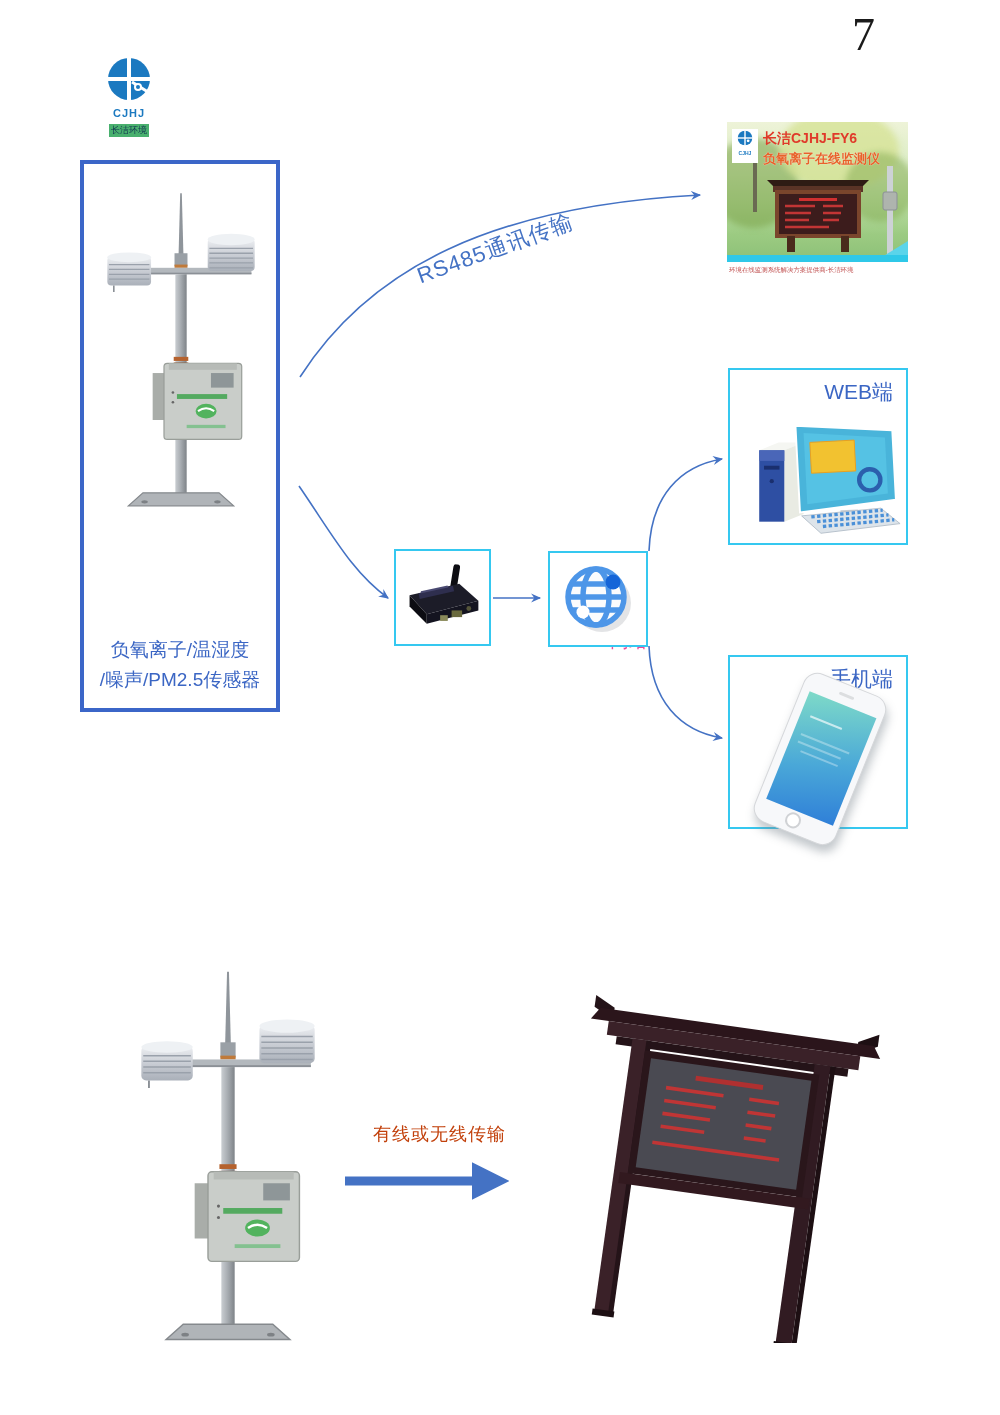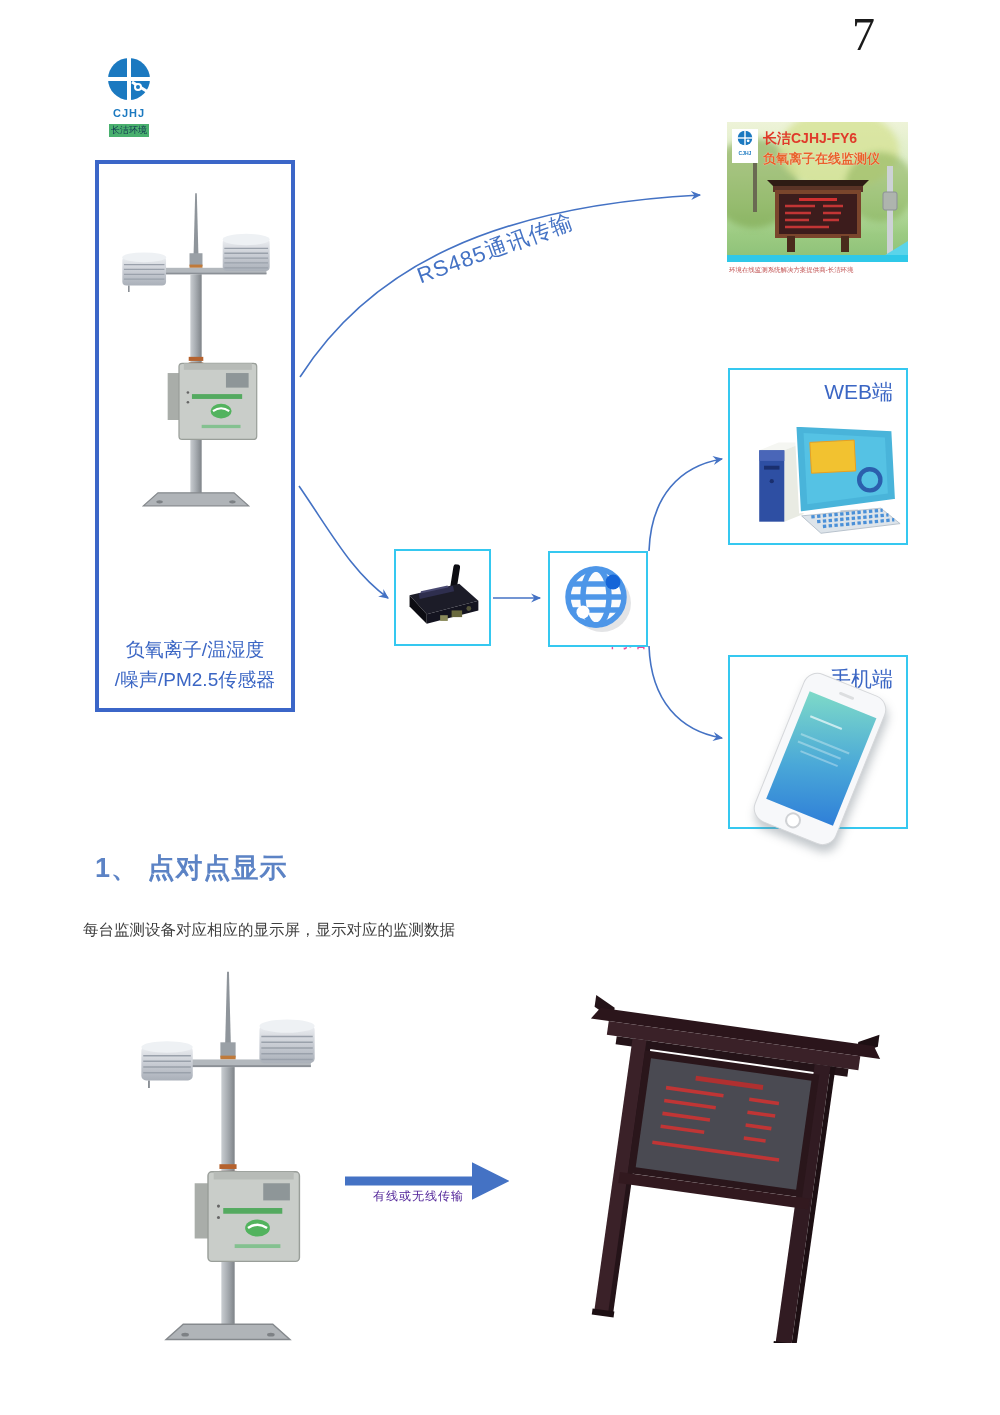--- a/index.html
+++ b/index.html
@@ -12,21 +12,21 @@
 
   
   .logo-wrap { left:94px; top:56px; width:70px; text-align:center; }
   .logo-abbr { color:#1B79C0; font-weight:bold; font-size:11px; letter-spacing:1px; margin-top:1px; }
   .logo-name { display:inline-block; background:#49b06e; color:#10324f; font-size:9px; padding:0 2px; margin-top:1px; }
 
   
   #arrows { left:0; top:0; width:1000px; height:1415px; pointer-events:none; z-index:1; }
 
   
-  .sensor-box { left:95px; top:160px; width:200px; height:552px; border:4px solid #3B66C8; background:#fff; z-index:2; }
+  .sensor-box { left:80px; top:160px; width:200px; height:552px; border:4px solid #3B66C8; background:#fff; z-index:2; }
   .sensor-label { position:absolute; left:0; bottom:14px; width:100%; text-align:center; color:#3B66C4; font-size:19px; line-height:1.55; font-weight:500; }
 
   .rs485-label { left:418px; top:262px; color:#4472C4; font-size:22px; letter-spacing:1px; transform:rotate(-20deg); transform-origin:left center; z-index:2; }
 
   .cyan-box { border:2px solid #35C8F0; background:#fff; z-index:2; }
   .modem-box { left:394px; top:549px; width:97px; height:97px; display:flex; align-items:center; justify-content:center; }
   .network-box { left:548px; top:551px; width:100px; height:96px; display:flex; align-items:center; justify-content:center; }
   .web-box { left:728px; top:368px; width:180px; height:177px; }
   .phone-box { left:728px; top:655px; width:180px; height:174px; }
   .client-label { position:absolute; top:8px; right:13px; color:#3B66C4; font-size:21px; }
@@ -40,21 +40,21 @@
   .photo-brand1 { position:absolute; left:36px; top:8px; color:#E03A2A; font-weight:bold; font-size:14px; }
   .photo-brand2 { position:absolute; left:36px; top:21px; color:#E8622A; font-weight:bold; font-size:13px; text-shadow:0 0 1px #fff;margin-top:7px; }
   .photo-strip { position:absolute; left:0; bottom:0; width:100%; height:7px; background:#2FC8E8; }
   .photo-strip-tri { position:absolute; right:0; bottom:5px; width:0; height:0; border-bottom:16px solid #5ad4ea; border-left:26px solid transparent; }
   .photo-caption { left:729px; top:266px; width:180px; color:#c05050; font-size:7px; transform:scale(.92); transform-origin:left top; white-space:nowrap; }
 
   
   .sec-heading { left:95px; top:850px; color:#5C83C5; font-size:27px; font-weight:bold; letter-spacing:1px; }
   .sec-body { left:83px; top:920px; color:#3f3f3f; font-size:15.5px; }
 
-  .transfer-label { left:373px; top:1188px; color:#4c1d95; font-size:12px; letter-spacing:1px; }
+  .transfer-label { left:373px; top:1122px; color:#c2410c; font-size:18px; letter-spacing:1px; }
 
   .pole-top { left:111px; top:186px; z-index:3; }
   .pole-bottom { left:128px; top:968px; }
   .board-wrap { left:590px; top:988px; }
 
   
   .phone-dev { position:absolute; left:46px; top:22px; width:88px; height:160px; background:#f7f8fa; border:1px solid #d5d7da; border-radius:15px; transform:rotate(22deg); box-shadow:4px 6px 10px rgba(120,130,140,.45); }
   .phone-screen { position:absolute; left:8px; top:20px; width:72px; height:116px; background:linear-gradient(160deg,#7EDAC8 0%,#4AA8D8 55%,#2F7FD8 100%); }
   .phone-home { position:absolute; left:33px; bottom:4px; width:16px; height:16px; border:2px solid #d0d2d5; border-radius:50%; background:#fff; }
   .phone-speaker { position:absolute; left:36px; top:9px; width:16px; height:3px; background:#dcdee0; border-radius:2px; }
@@ -254,22 +254,20 @@
         <circle cx="136" cy="82" r="11" fill="none" stroke="#2B5FAD" stroke-width="4.5"></circle>
         <rect x="104" y="112" width="18" height="8" fill="#c9ced4"></rect>
         <rect x="94" y="120" width="38" height="5" fill="#dadfe4"></rect>
       </g>
 
       <polygon points="66,118 148,110 168,126 86,136" fill="#dde4ea" stroke="#b6c1cb"></polygon>
       <path d="M76,119 L150,112 M82,124 L156,117 M88,129 L162,122" stroke="#4A90D8" stroke-width="3.4" stroke-dasharray="3.5 2.5"></path>
     </svg>
   </div>
 
-  <div class="abs sec-heading">1、 点对点显示</div>
-  <div class="abs sec-body">每台监测设备对应相应的显示屏，显示对应的监测数据</div>
 
   <svg class="abs pole-bottom" width="200" height="381" viewBox="0 0 210 400">
     <use href="#pole-sym"></use>
   </svg>
 
   <div class="abs transfer-label">有线或无线传输</div>
 
   <svg class="abs board-wrap" width="300" height="355" viewBox="0 0 300 355">
     <g transform="rotate(8 40 40)">
       <polygon points="2,12 22,22 22,34 2,24" fill="#241318"></polygon>

